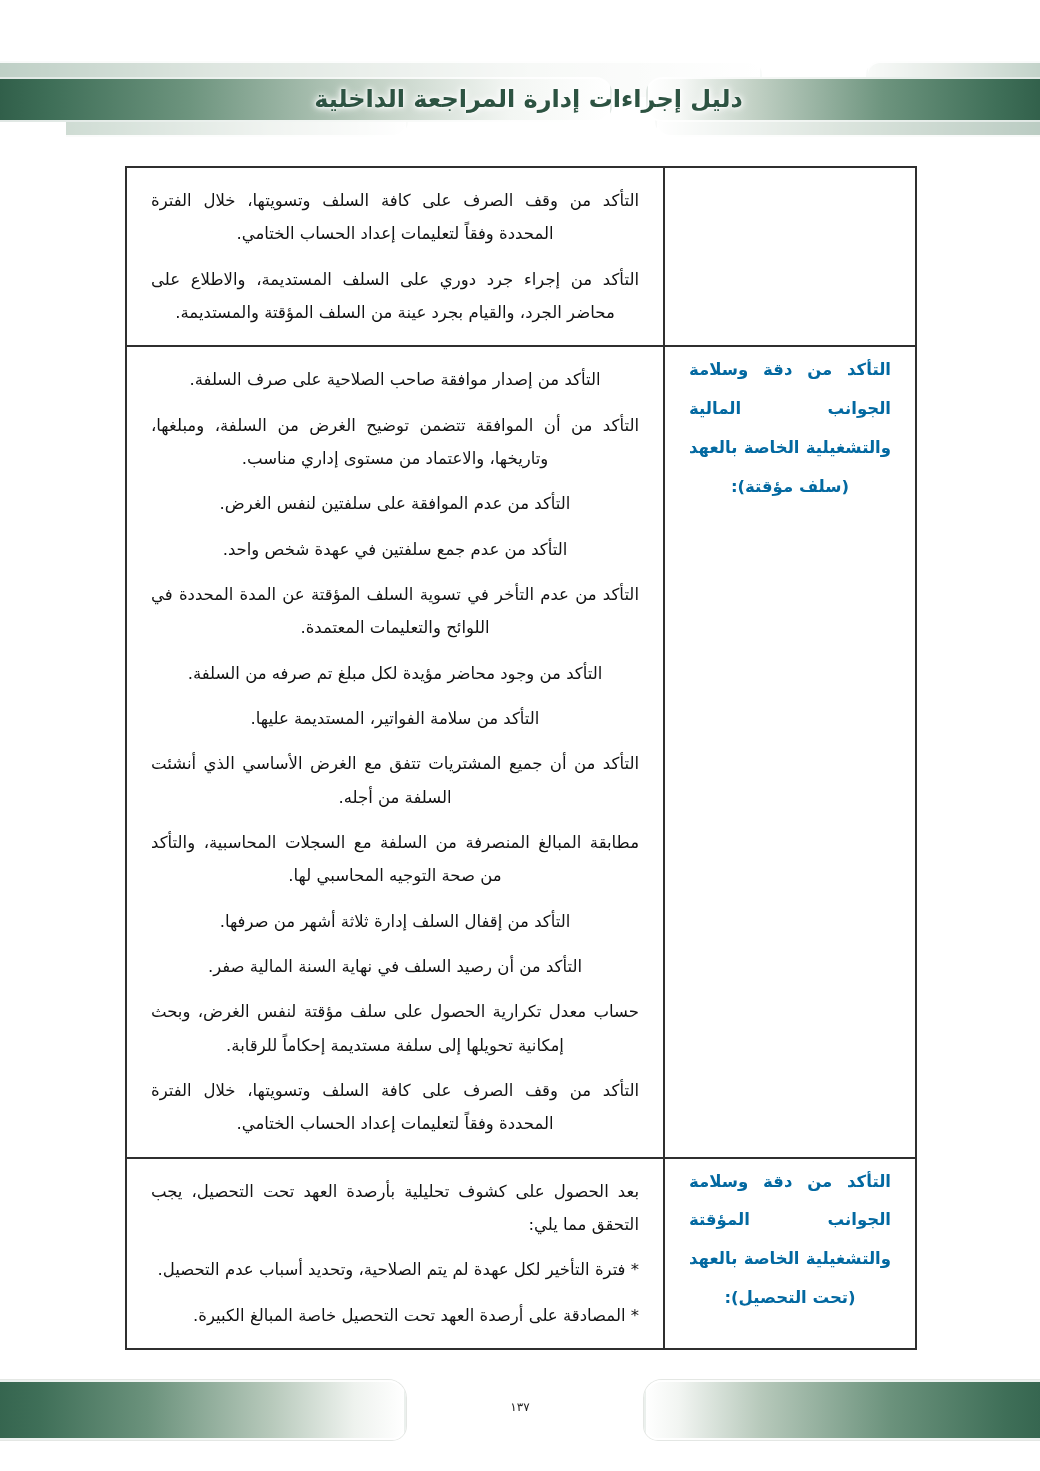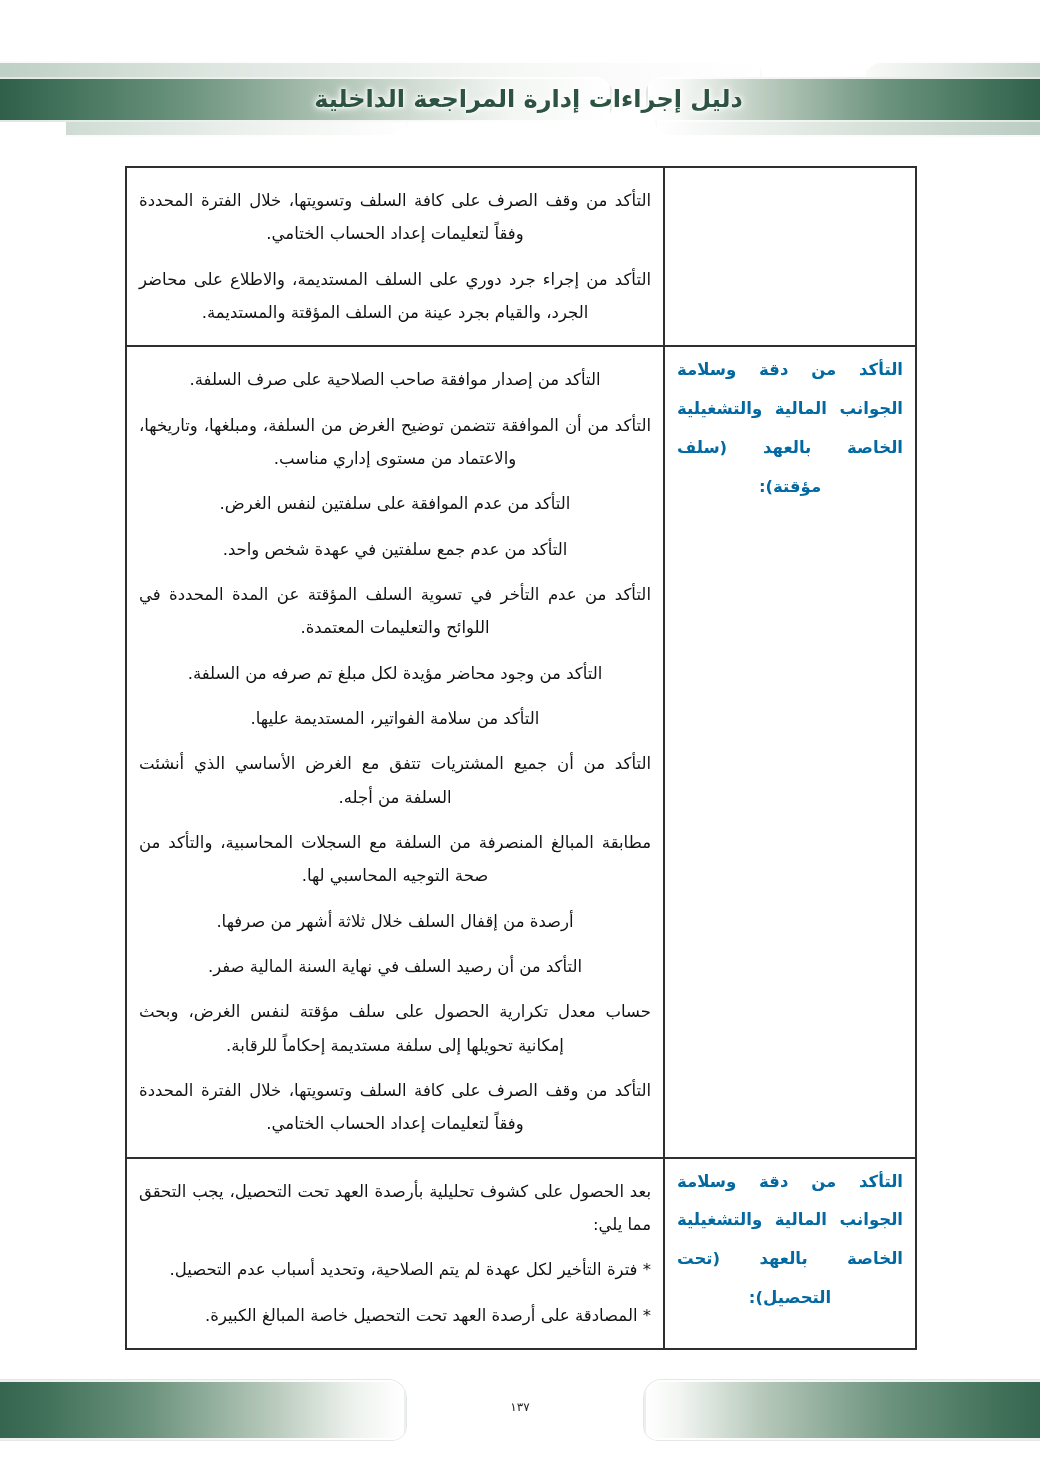--- a/index.html
+++ b/index.html
@@ -58,21 +58,21 @@
   
   .audit-table{
     position:absolute;top:166px;left:125px;width:790px;
     border-collapse:collapse;table-layout:fixed;
     direction:rtl;
     border:2px solid #161616;
   }
   .audit-table td{
     border:2px solid #2f2f2f;
     vertical-align:top;
-    padding:4px 12px;
+    padding:4px 24px;
   }
   .cell-cat{
     width:252px;
     font-weight:bold;font-size:16.5px;line-height:2.35;color:#0369a1;
     text-align:justify;text-align-last:center;
     padding-top:8px;
   }
   .cell-proc{width:538px;}
   .cell-proc p{
     margin:12px 0;
@@ -132,28 +132,28 @@
       <td class="cell-proc">
         <p>التأكد من إصدار موافقة صاحب الصلاحية على صرف السلفة.</p>
         <p>التأكد من أن الموافقة تتضمن توضيح الغرض من السلفة، ومبلغها، وتاريخها، والاعتماد من مستوى إداري مناسب.</p>
         <p>التأكد من عدم الموافقة على سلفتين لنفس الغرض.</p>
         <p>التأكد من عدم جمع سلفتين في عهدة شخص واحد.</p>
         <p>التأكد من عدم التأخر في تسوية السلف المؤقتة عن المدة المحددة في اللوائح والتعليمات المعتمدة.</p>
         <p>التأكد من وجود محاضر مؤيدة لكل مبلغ تم صرفه من السلفة.</p>
         <p>التأكد من سلامة الفواتير، المستديمة عليها.</p>
         <p>التأكد من أن جميع المشتريات تتفق مع الغرض الأساسي الذي أنشئت السلفة من أجله.</p>
         <p>مطابقة المبالغ المنصرفة من السلفة مع السجلات المحاسبية، والتأكد من صحة التوجيه المحاسبي لها.</p>
-        <p>أرصدة من إقفال السلف خلال ثلاثة أشهر من صرفها.</p>
+        <p>التأكد من إقفال السلف إدارة ثلاثة أشهر من صرفها.</p>
         <p>التأكد من أن رصيد السلف في نهاية السنة المالية صفر.</p>
         <p>حساب معدل تكرارية الحصول على سلف مؤقتة لنفس الغرض، وبحث إمكانية تحويلها إلى سلفة مستديمة إحكاماً للرقابة.</p>
         <p>التأكد من وقف الصرف على كافة السلف وتسويتها، خلال الفترة المحددة وفقاً لتعليمات إعداد الحساب الختامي.</p>
       </td>
     </tr>
     <tr class="r3">
-      <td class="cell-cat">التأكد من دقة وسلامة الجوانب المالية والتشغيلية الخاصة بالعهد (تحت التحصيل):</td>
+      <td class="cell-cat">التأكد من دقة وسلامة الجوانب المؤقتة والتشغيلية الخاصة بالعهد (تحت التحصيل):</td>
       <td class="cell-proc">
         <p>بعد الحصول على كشوف تحليلية بأرصدة العهد تحت التحصيل، يجب التحقق مما يلي:</p>
         <p>* فترة التأخير لكل عهدة لم يتم الصلاحية، وتحديد أسباب عدم التحصيل.</p>
         <p>* المصادقة على أرصدة العهد تحت التحصيل خاصة المبالغ الكبيرة.</p>
       </td>
     </tr>
   </tbody>
 </table>
 
 <div class="ftr-band left"></div>

